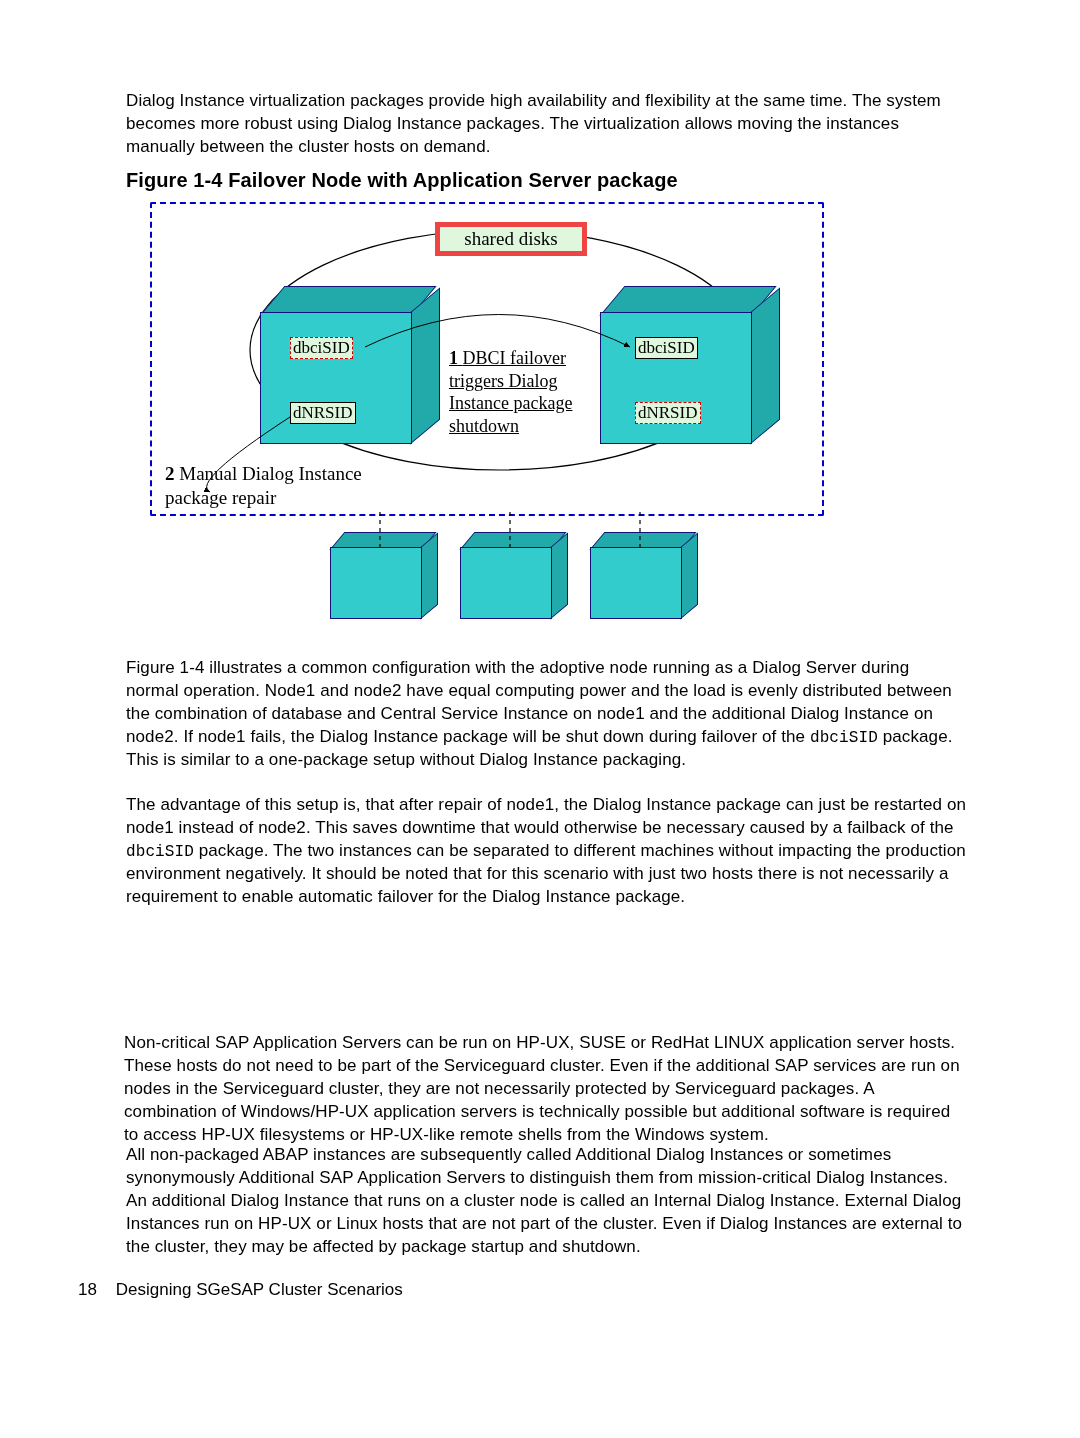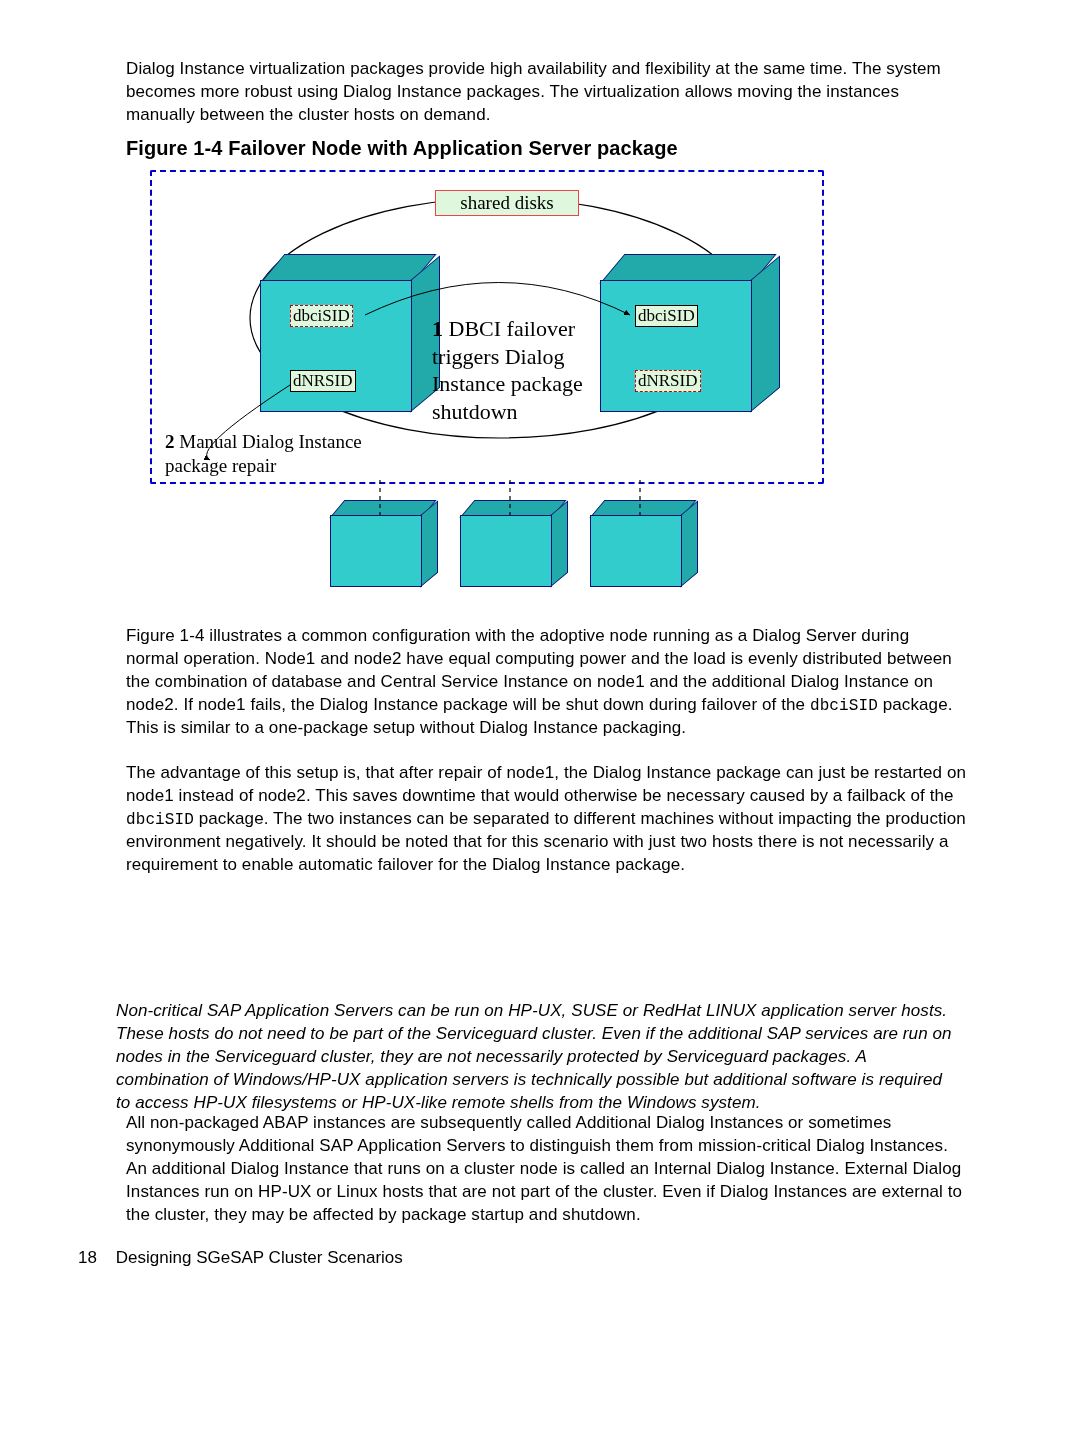--- a/index.html
+++ b/index.html
@@ -1,24 +1,24 @@
 <!DOCTYPE html>
 <html><head>
 <meta charset="utf-8">
 <style>
   @page { size: 1080px 1438px; margin: 0; }
   html, body { margin: 0; padding: 0; width: 1080px; height: 1438px; background: #fff; font-family: Arial, Helvetica, sans-serif; color: #000; }
-  .page { position: relative; width: 1080px; height: 1040px; }
+  .page { position: relative; width: 1080px; height: 1040px; margin-top: 32px; }
   .body-text { position: absolute; font-size: 17px; line-height: 1.35; letter-spacing: 0.1px; }
   .para1 { left: 126px; top: 58px; width: 840px; }
   .figcap { left: 126px; top: 135px; width: 700px; font-weight: bold; font-size: 20px; }
   
   .figwrap { position: absolute; left: 150px; top: 160px; width: 680px; height: 445px; }
   .cluster-border { position: absolute; left: 0; top: 10px; width: 670px; height: 310px; border: 2px dashed #0000cc; border-radius: 2px; }
-  .shared-label { position: absolute; left: 285px; top: 30px; width: 130px; text-align: center; font-family: "Times New Roman", serif; font-size: 19px; background: #dff7dc; border: 1px solid #ef4444; padding: 1px 6px; }
+  .shared-label { position: absolute; left: 285px; top: 30px; width: 130px; text-align: center; font-family: "Times New Roman", serif; font-size: 19px; background: #dff7dc; border: 5px solid #ef4444; padding: 1px 6px; }
   
   .cube { position: absolute; }
   .cube .body { position: absolute; width: 150px; height: 130px; background: #3cc; border: 1px solid #117; }
   .cube .top  { position: absolute; width: 150px; height: 28px; transform: skewX(-40deg); background: #2aa; border: 1px solid #117; }
   .cube .side { position: absolute; width: 28px; height: 130px; transform: skewY(-40deg); background: #2aa; border: 1px solid #117; }
   .cube-left  { left: 110px; top: 120px; }
   .cube-left .body { left: 0; top: 0; }
   .cube-left .top  { left: 12px; top: -26px; }
   .cube-left .side { left: 150px; top: -12px; }
   .cube-right { left: 450px; top: 120px; }
@@ -27,21 +27,21 @@
   .cube-right .side { left: 150px; top: -12px; }
   
   .pkg { position: absolute; font-family: "Times New Roman", serif; font-size: 17px; background: #dff7dc; border: 1px solid #000; padding: 0 2px; }
   .pkg-dashed { border: 1.5px dashed #c00; }
   .pkg-solid  { border: 1px solid #000; }
   .pkg1a { left: 140px; top: 145px; }
   .pkg1b { left: 140px; top: 210px; }
   .pkg2a { left: 485px; top: 145px; }
   .pkg2b { left: 485px; top: 210px; }
   
-  .centertxt { position: absolute; left: 282px; top: 155px; width: 160px; font-family: "Times New Roman", serif; font-size: 22px; line-height: 1.25; }
+  .centertxt { position: absolute; left: 299px; top: 155px; width: 160px; font-family: "Times New Roman", serif; font-size: 18px; line-height: 1.25; text-decoration: underline; }
   .centertxt b { font-weight: bold; }
   .manual { position: absolute; left: 15px; top: 270px; width: 240px; font-family: "Times New Roman", serif; font-size: 19px; line-height: 1.25; }
   .manual b { font-weight: bold; }
   
   .ellipse-svg { position: absolute; left: 85px; top: 28px; width: 530px; height: 260px; pointer-events: none; }
   
   .bcubes { position: absolute; left: 180px; top: 355px; width: 390px; height: 90px; }
   .bcubes .mini { position: absolute; width: 90px; height: 70px; background: #3cc; border: 1px solid #117; }
   .bcubes .mtop { position: absolute; width: 90px; height: 16px; background: #2aa; border: 1px solid #117; transform: skewX(-40deg); }
   .bcubes .mside{ position: absolute; width: 16px; height: 70px; background: #2aa; border: 1px solid #117; transform: skewY(-40deg); }
@@ -49,21 +49,21 @@
   .m2 .mini{left:130px;top:0;} .m2 .mtop{left:137px;top:-15px;} .m2 .mside{left:220px;top:-7px;}
   .m3 .mini{left:260px;top:0;} .m3 .mtop{left:267px;top:-15px;} .m3 .mside{left:350px;top:-7px;}
   .m1,.m2,.m3{position:absolute;}
   
   .dash-svg { position: absolute; left: 0; top: 0; width: 680px; height: 445px; pointer-events: none; }
   
   .para2 { left: 126px; top: 625px; width: 840px; }
   .para3 { left: 126px; top: 762px; width: 840px; }
   .para4 { left: 126px; top: 880px; width: 840px; }
   .h2    { position: absolute; left: 78px; top: 958px; font-size: 30px; font-weight: normal; letter-spacing: 0.2px; }
-  .para5 { left: 116px; top: 1000px; width: 840px; font-style: italic; }
+  .para5 { left: 124px; top: 1000px; width: 840px; }
   .para6 { left: 126px; top: 1112px; width: 840px; }
   .footer{ position: absolute; left: 78px; top: 1248px; font-size: 17px; }
   code.mono, span.mono { font-family: "Courier New", monospace; font-size: 16px; }
 </style>
 </head>
 <body>
 <div class="page">
 
 <div class="body-text para1">Dialog Instance virtualization packages provide high availability and flexibility at the same time. The system becomes more robust using Dialog Instance packages. The virtualization allows moving the instances manually between the cluster hosts on demand.</div>
 

